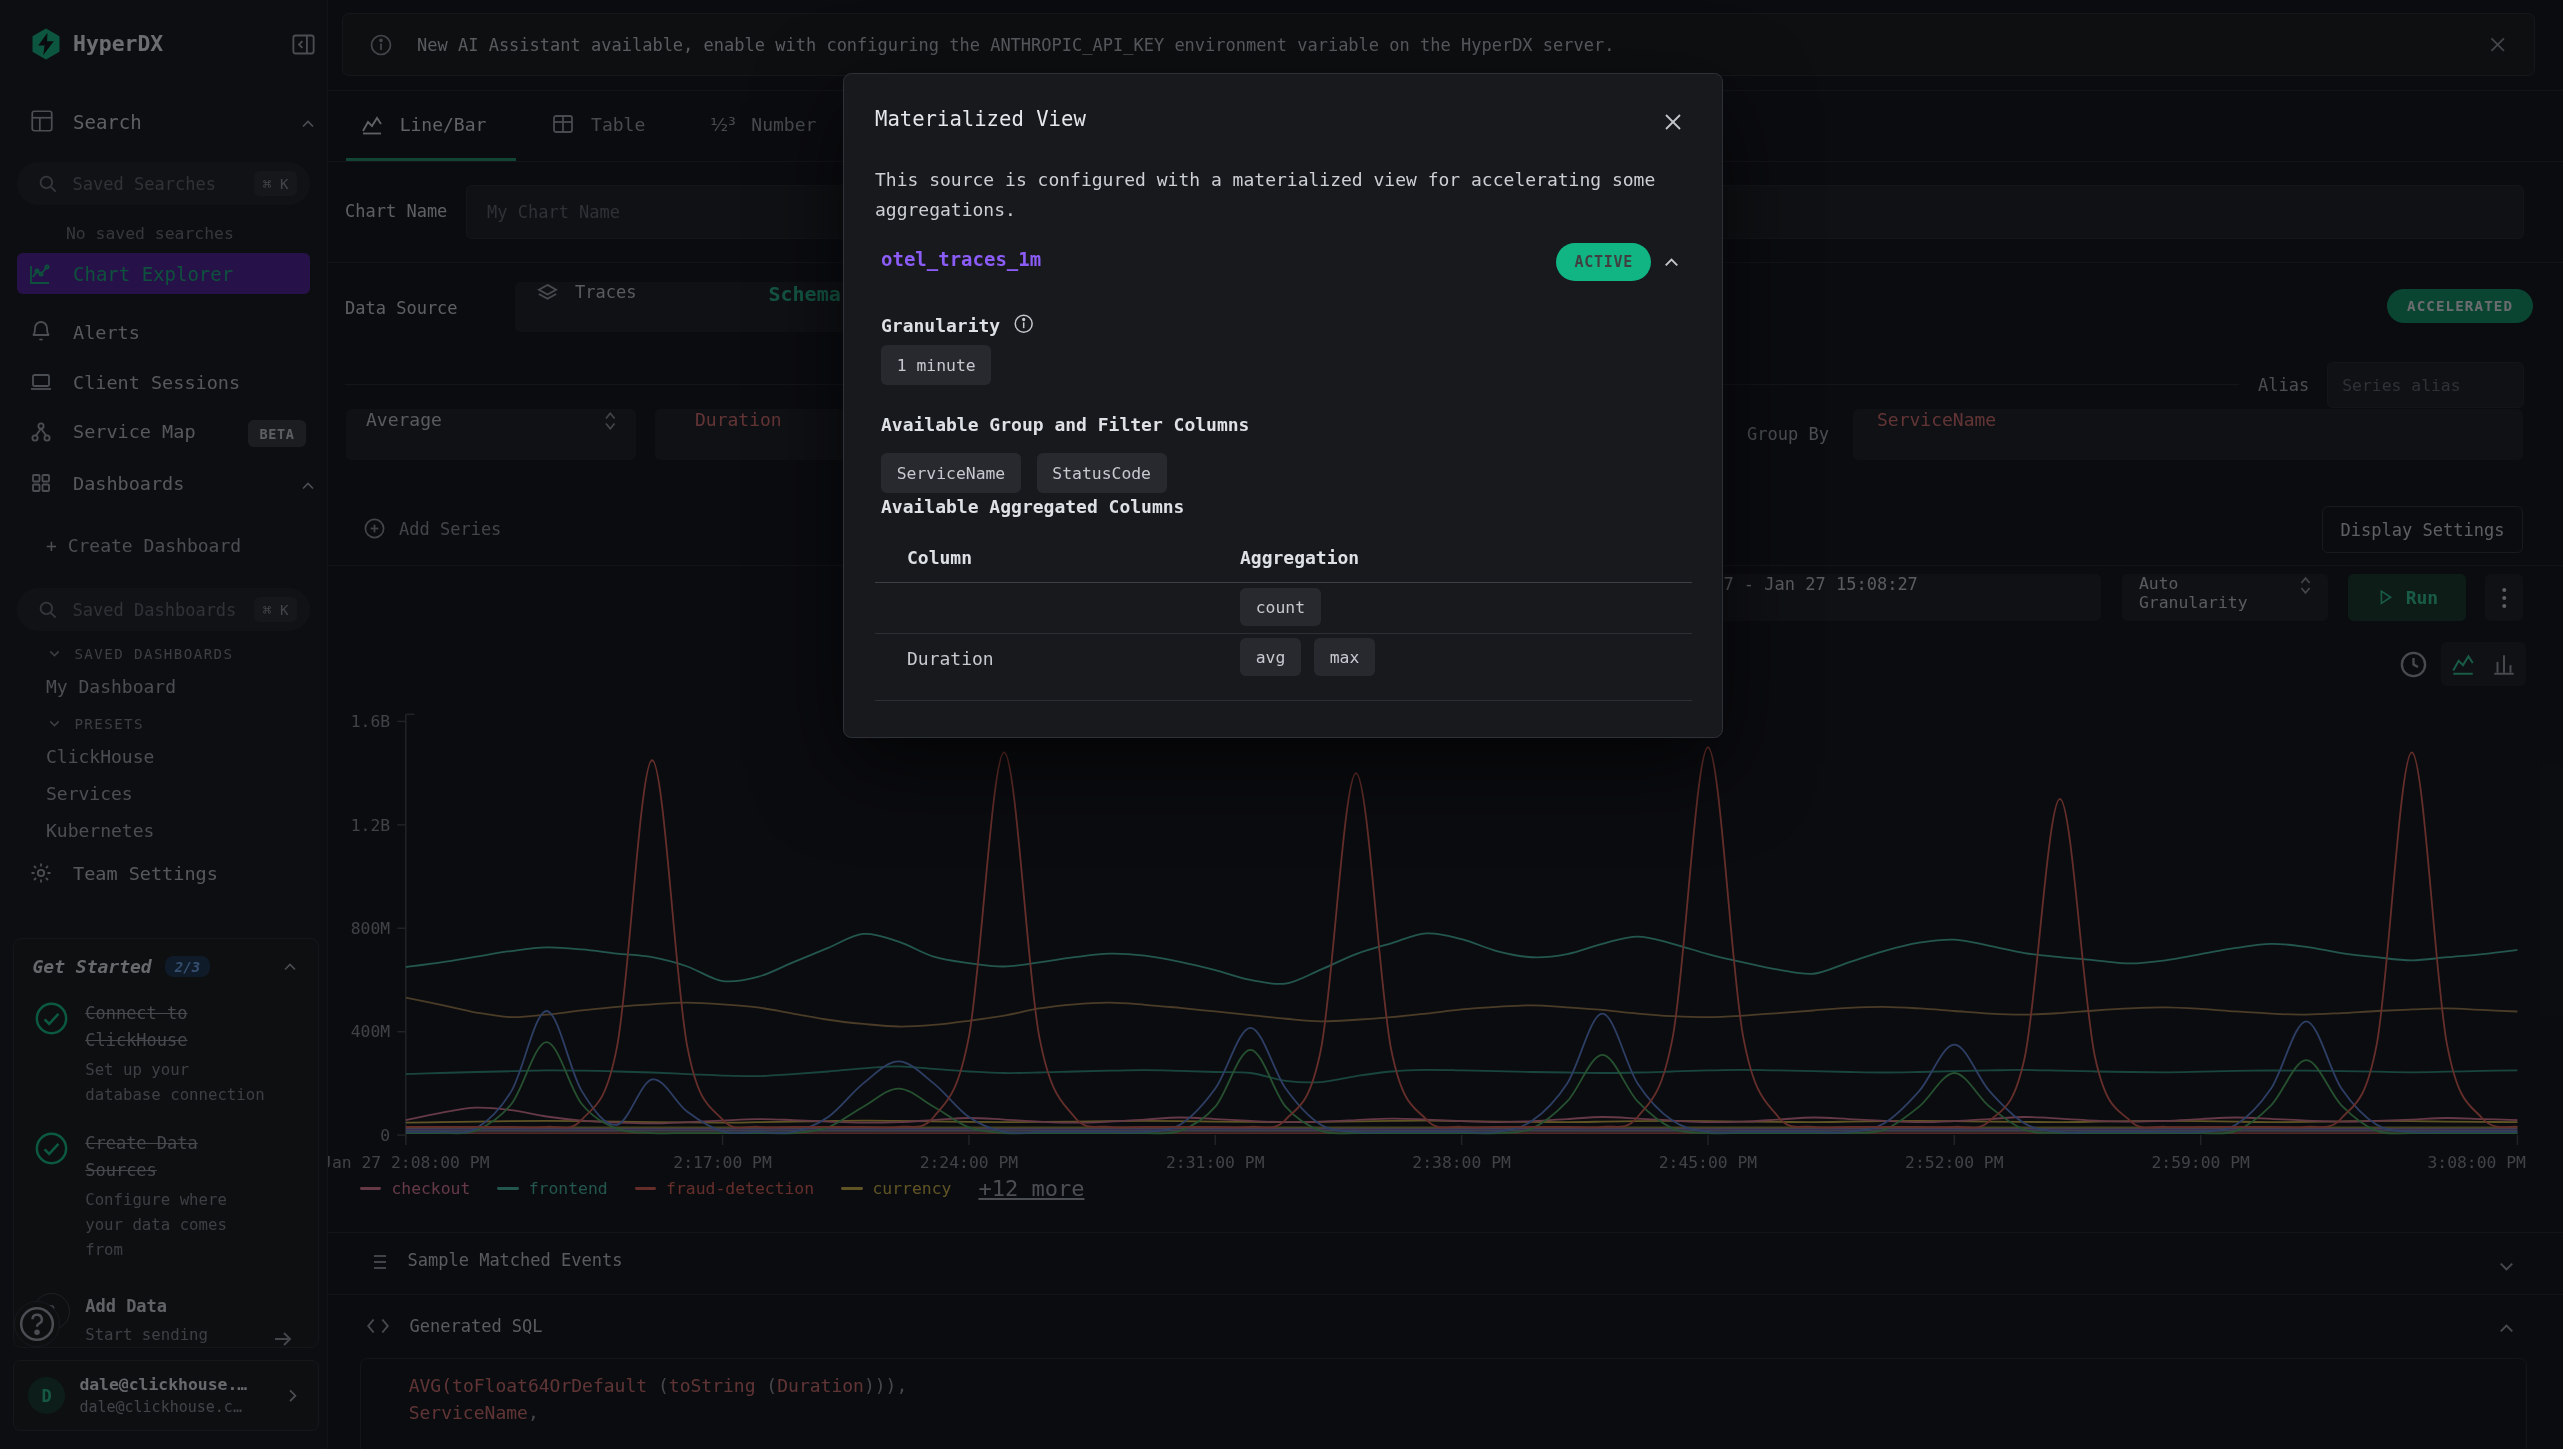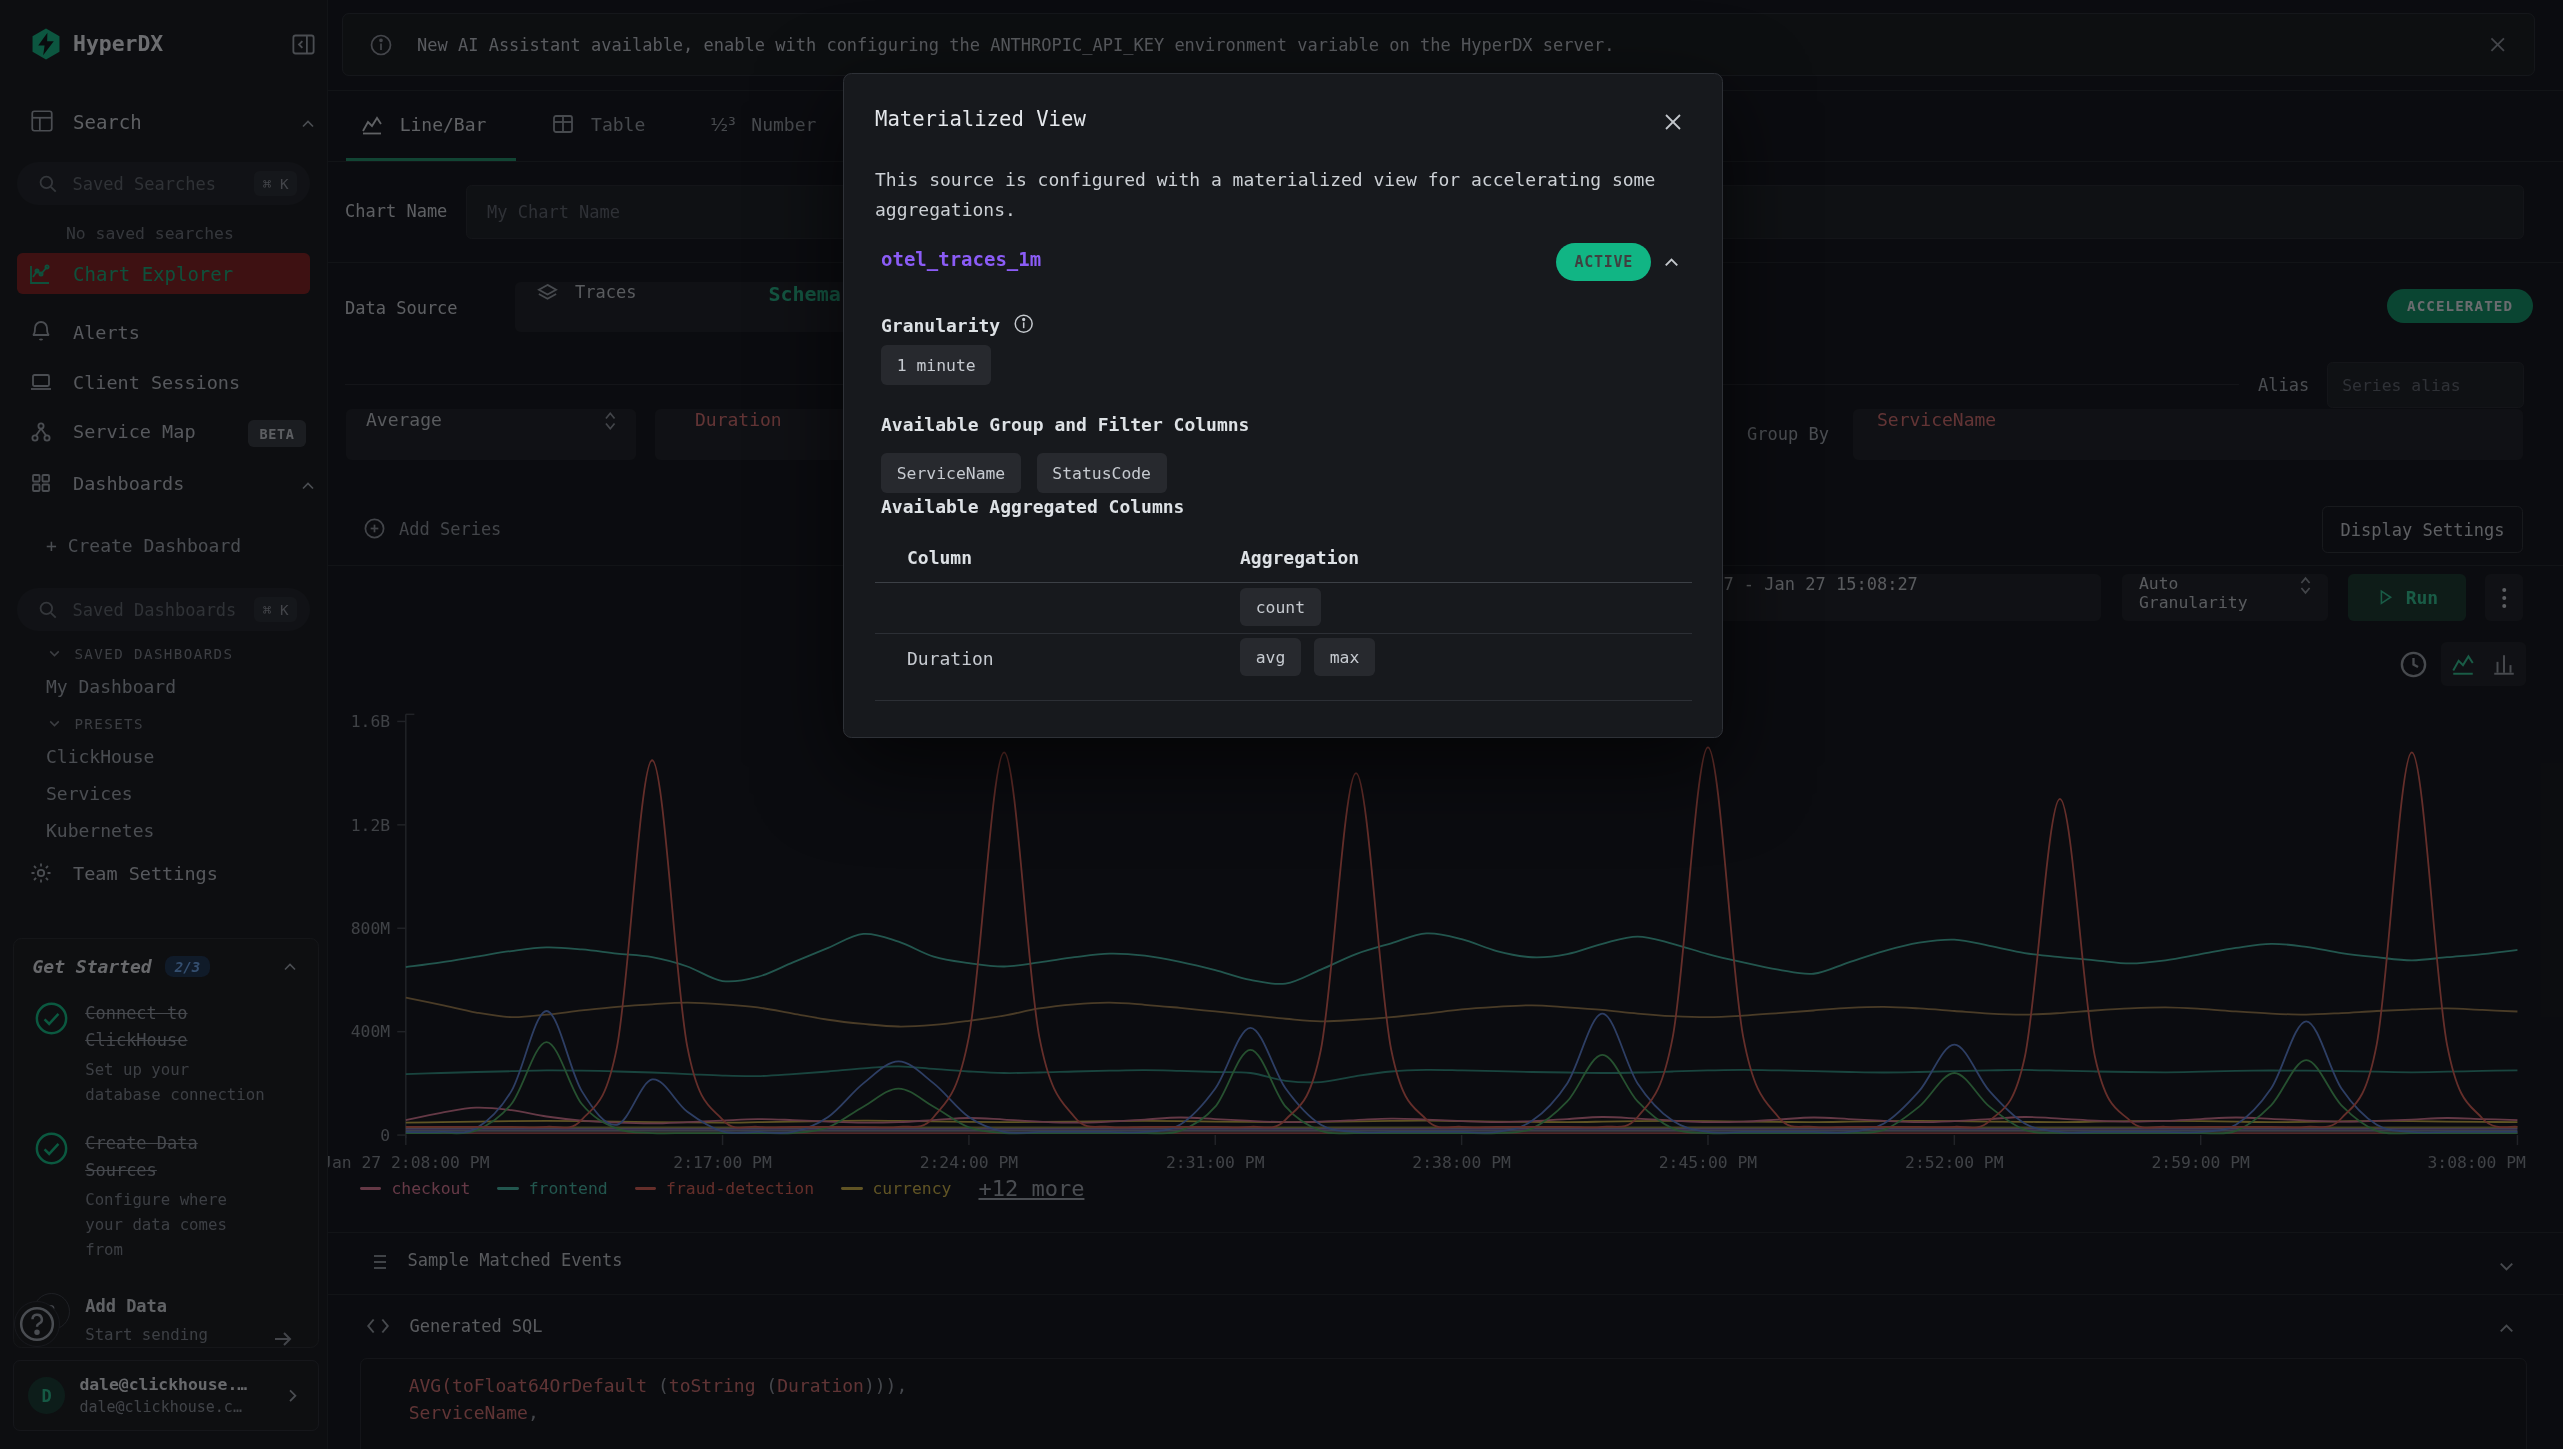--- a/index.html
+++ b/index.html
@@ -160,21 +160,21 @@
             <circle cx="10.5" cy="10.5" r="6.5"></circle>
             <line x1="15.5" y1="15.5" x2="21" y2="21"></line>
           </svg>
         </span>
       <span class="ph">Saved Searches</span>
       <span class="kbd">⌘ K</span>
     </div>
 
     <div class="abs" style="left:66px;top:224px;font-size:16.4px;color:#6a6f77">No saved searches</div>
 
-    <div class="abs" style="left:17px;top:253px;width:293px;height:41px;background:#7f1d1d;border-radius:5.7px">
+    <div class="abs" style="left:17px;top:253px;width:293px;height:41px;background:#4c1d95;border-radius:5.7px">
       <span class="abs" style="left:11.4px;top:8.5px;color:#17a878">
         <svg width="24" height="24" viewBox="0 0 24 24" fill="none" stroke="currentColor" stroke-width="1.8">
             <polyline points="3,4 3,21 21,21"></polyline>
             <polyline points="5,15 9,9 13,12 19,5"></polyline>
             <circle cx="9" cy="9" r="1.6"></circle>
             <circle cx="13" cy="12" r="1.6"></circle>
             <circle cx="19" cy="5" r="1.6"></circle>
           </svg>
       </span>
       <span class="abs" style="left:56px;top:10px;font-size:19px;color:#17a878">Chart Explorer</span>

